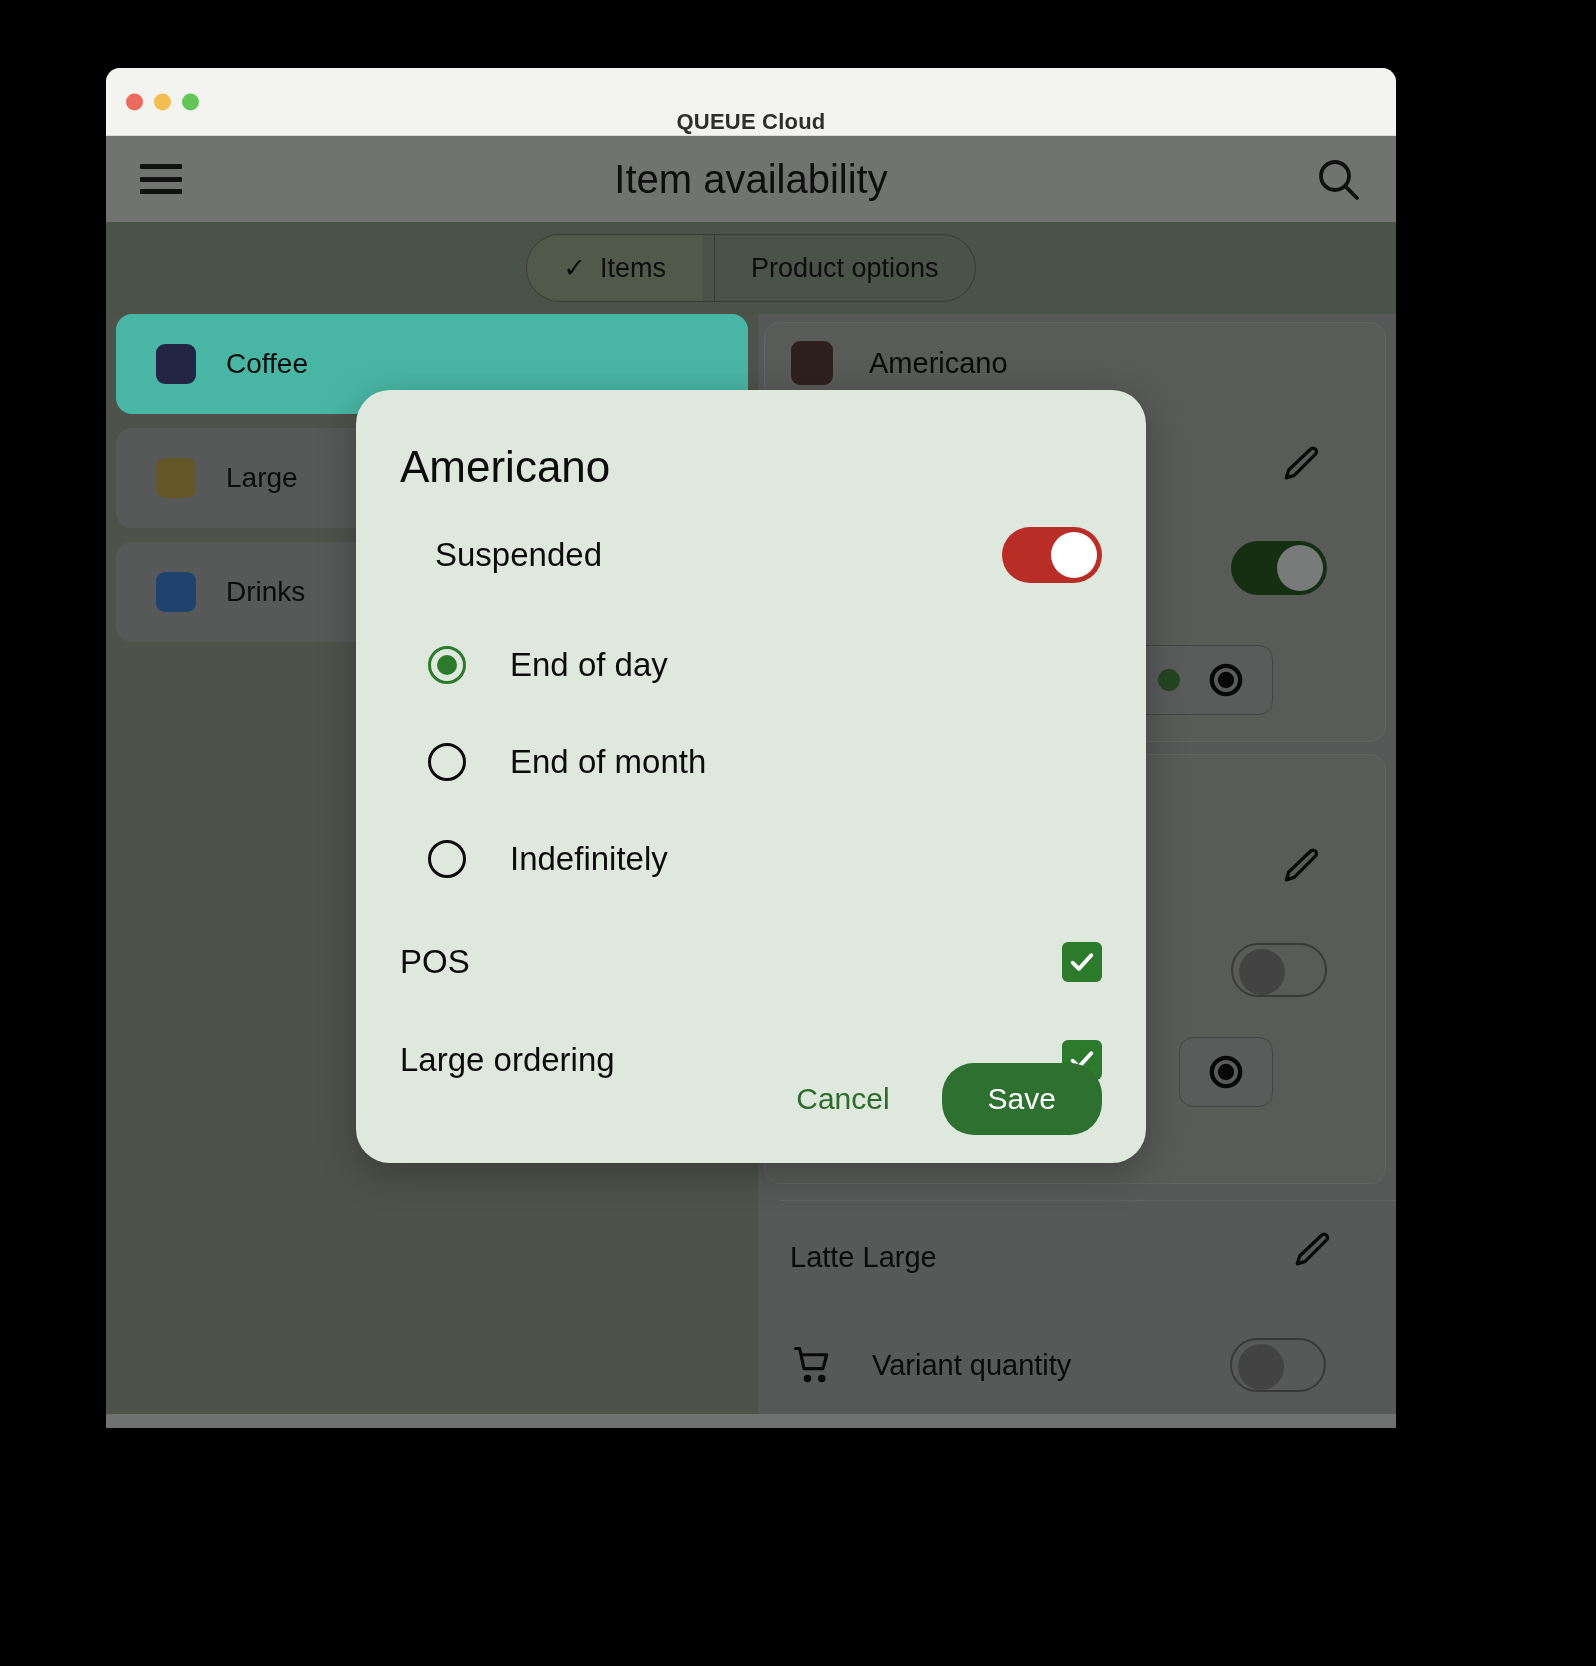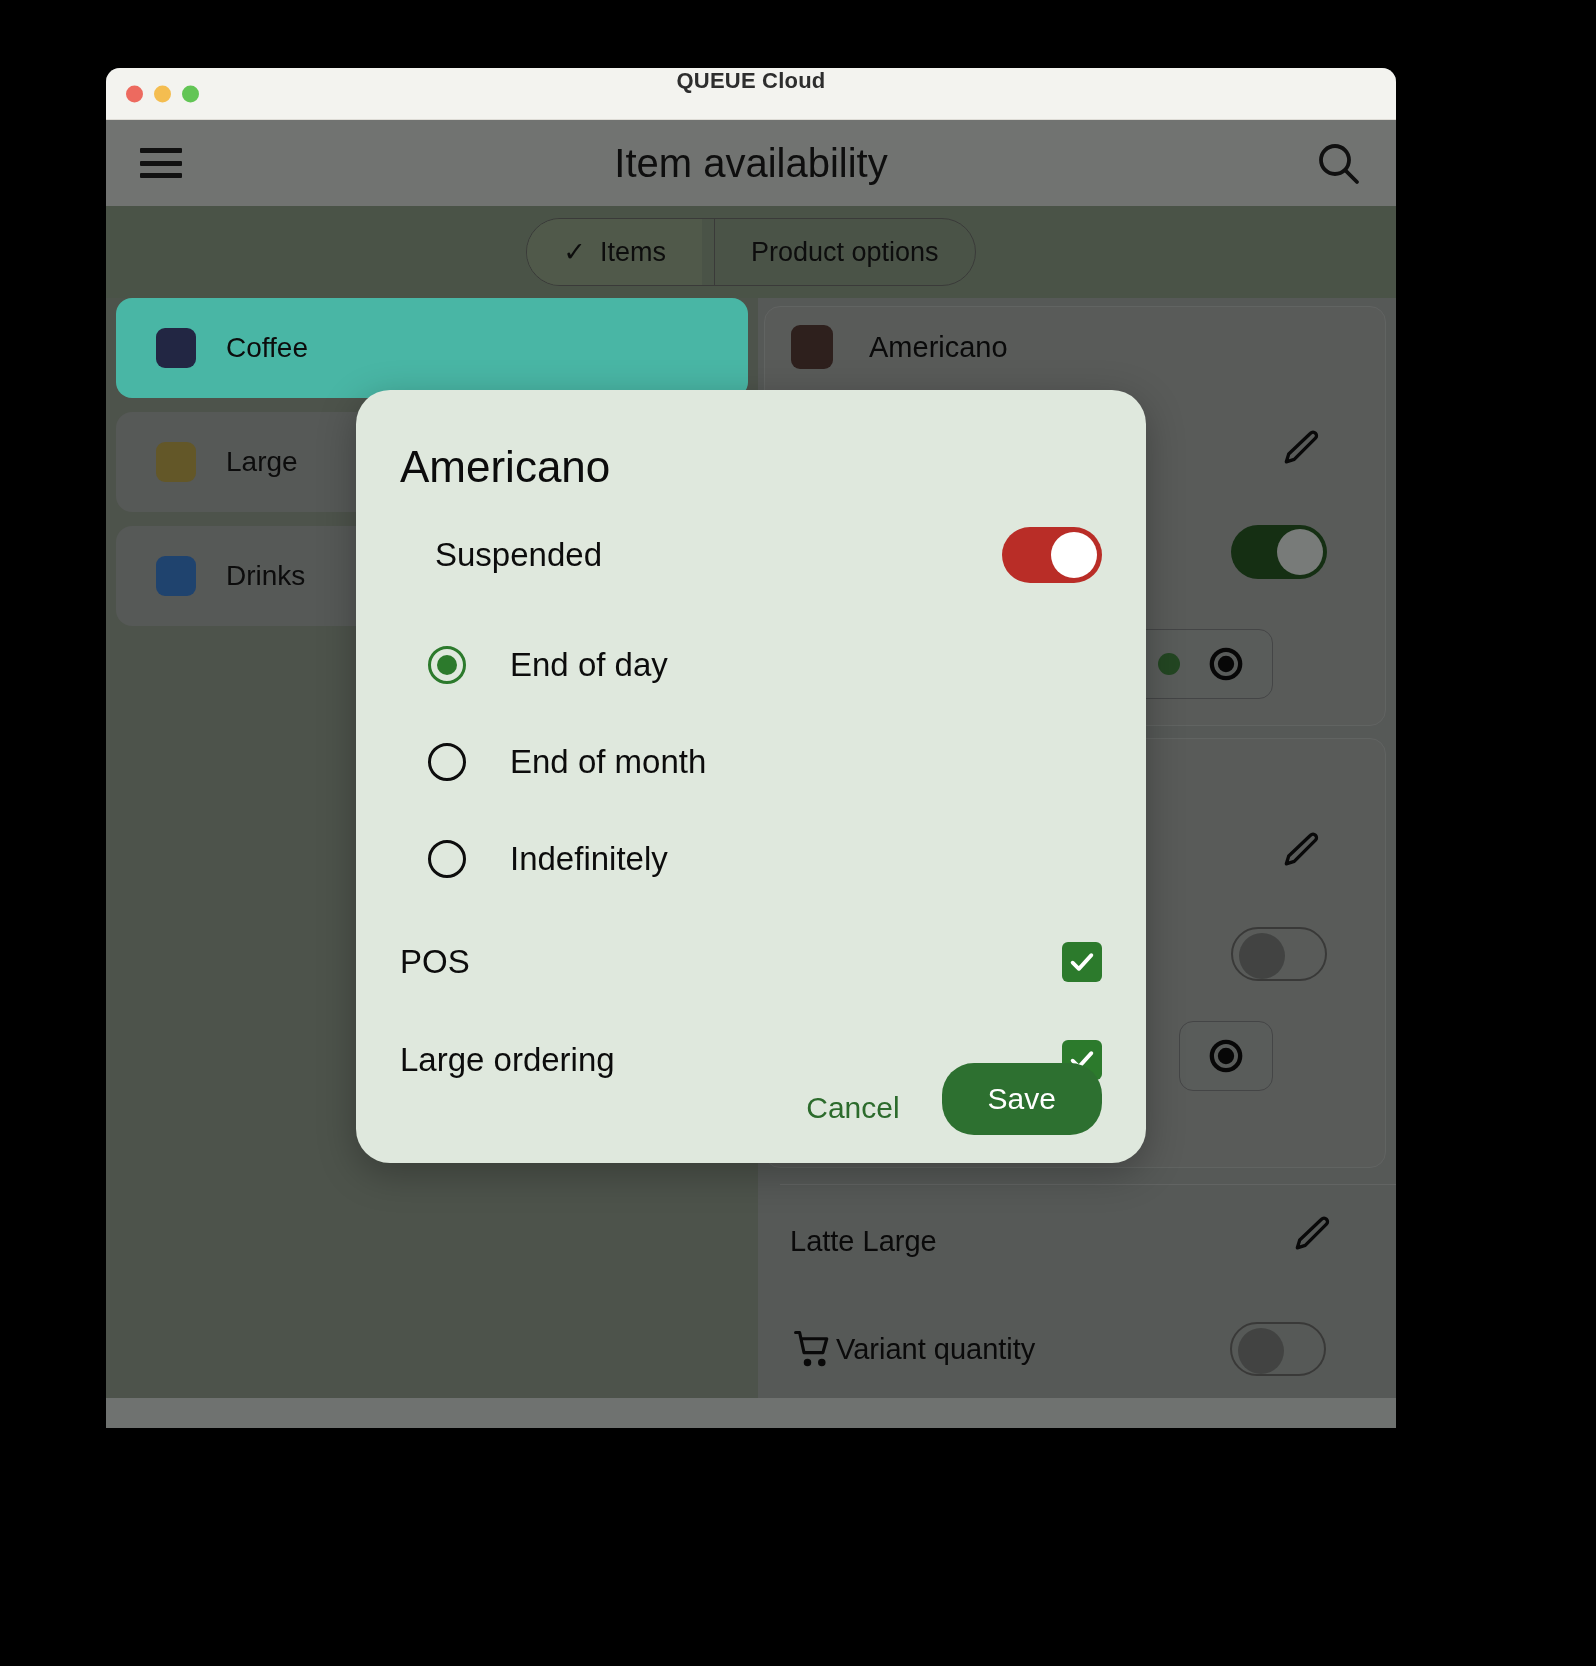--- a/index.html
+++ b/index.html
@@ -15,24 +15,24 @@
     left: 106px; top: 68px;
     width: 1290px; height: 1360px;
     border-radius: 14px 14px 0 0;
     overflow: hidden;
     background: #6f7270;
   }
 
   
   .titlebar {
     position: relative;
-    height: 52px;
+    height: 68px;
     background: #f3f3ef;
     display: flex;
-    align-items: flex-start;
+    align-items: flex-end;
     border-bottom: 1px solid #dedcd6;
   }
   .traffic {
     position: absolute; left: 20px; top: 50%;
     transform: translateY(-50%);
     display: flex; gap: 11px;
   }
   .dot { width: 17px; height: 17px; border-radius: 50%; }
   .dot.red    { background: #ed6a5f; }
   .dot.yellow { background: #f4bd50; }
@@ -234,21 +234,21 @@
   .cbrow { display:flex; align-items:center; justify-content: space-between; height: 98px; }
   .checkbox {
     width: 40px; height: 40px; border-radius: 6px;
     background: #2c7a2c;
     display:flex; align-items:center; justify-content:center;
   }
   .checkbox svg { width: 30px; height: 30px; display:block; }
 
   .dlg-actions {
     position: absolute; right: 44px; bottom: 28px;
-    display: flex; align-items: flex-end; gap: 36px;
+    display: flex; align-items: center; gap: 46px;
   }
   .btn-text {
     background: none; border: none;
     font-family: "Liberation Sans", sans-serif;
     font-size: 30px; color: #2c6b2c; cursor: pointer;
     padding: 10px 6px;
   }
   .btn-filled {
     background: #2d7030; border: none; border-radius: 32px;
     font-family: "Liberation Sans", sans-serif;
@@ -374,21 +374,21 @@
           <div class="item-head">
             <span class="item-name">Latte Large</span>
           </div>
           <div class="pencil" style="top:6px;right:52px">
             <svg viewBox="0 0 24 24" fill="none" stroke="#0c0c0c" stroke-width="1.8" stroke-linejoin="round">
               <path d="M17.2 3.4a1.9 1.9 0 0 1 2.7 2.7L8.3 17.7 4 19l1.3-4.3z"></path>
             </svg>
           </div>
 
           <div class="row-line" style="margin-top:64px; justify-content:space-between; padding-right:34px">
-            <span class="row-line" style="">
+            <span class="row-line" style="gap:36px">
               <span class="cart">
                 <svg viewBox="0 0 24 24" fill="none" stroke="#0c0c0c" stroke-width="1.7" stroke-linecap="round" stroke-linejoin="round">
                   <path d="M2.5 3h2.2l2.4 11h10.3l2.1-7.6H6.1"></path>
                   <circle cx="9" cy="19.3" r="1.2" fill="#0c0c0c"></circle>
                   <circle cx="16.8" cy="19.3" r="1.2" fill="#0c0c0c"></circle>
                 </svg>
               </span>
               <span class="item-name">Variant quantity</span>
             </span>
             <span class="toggle off">

